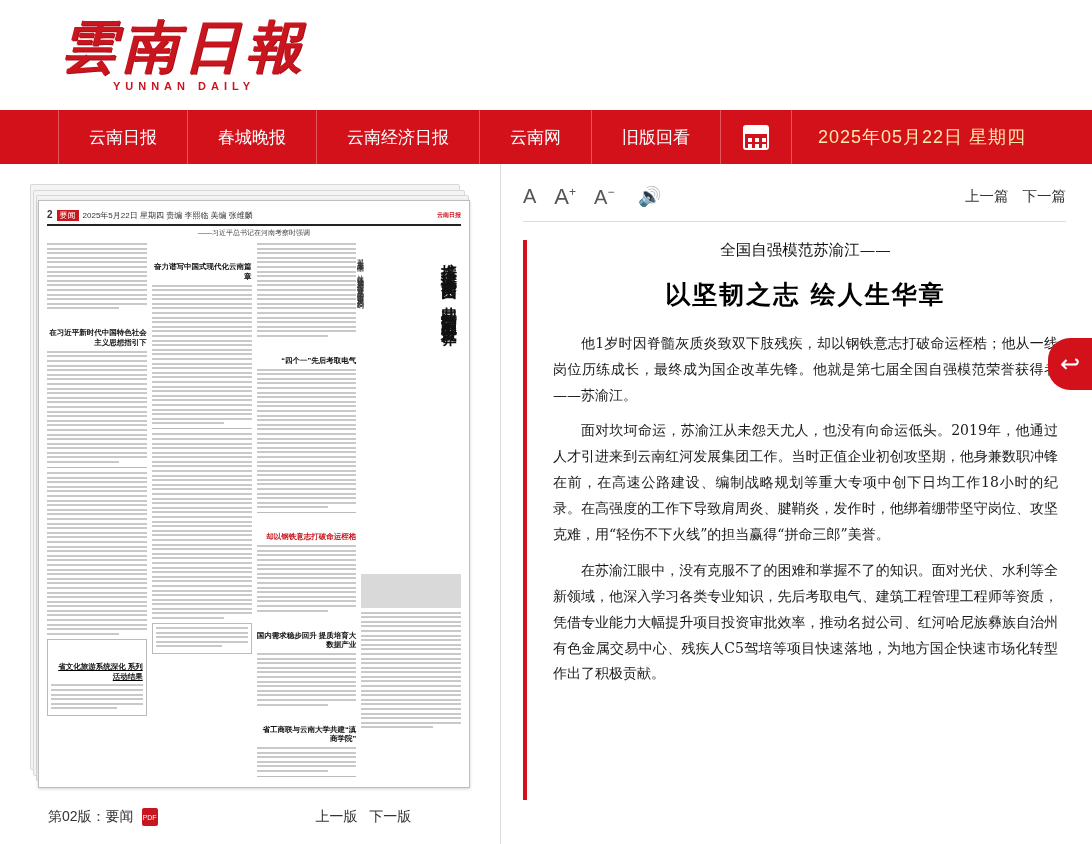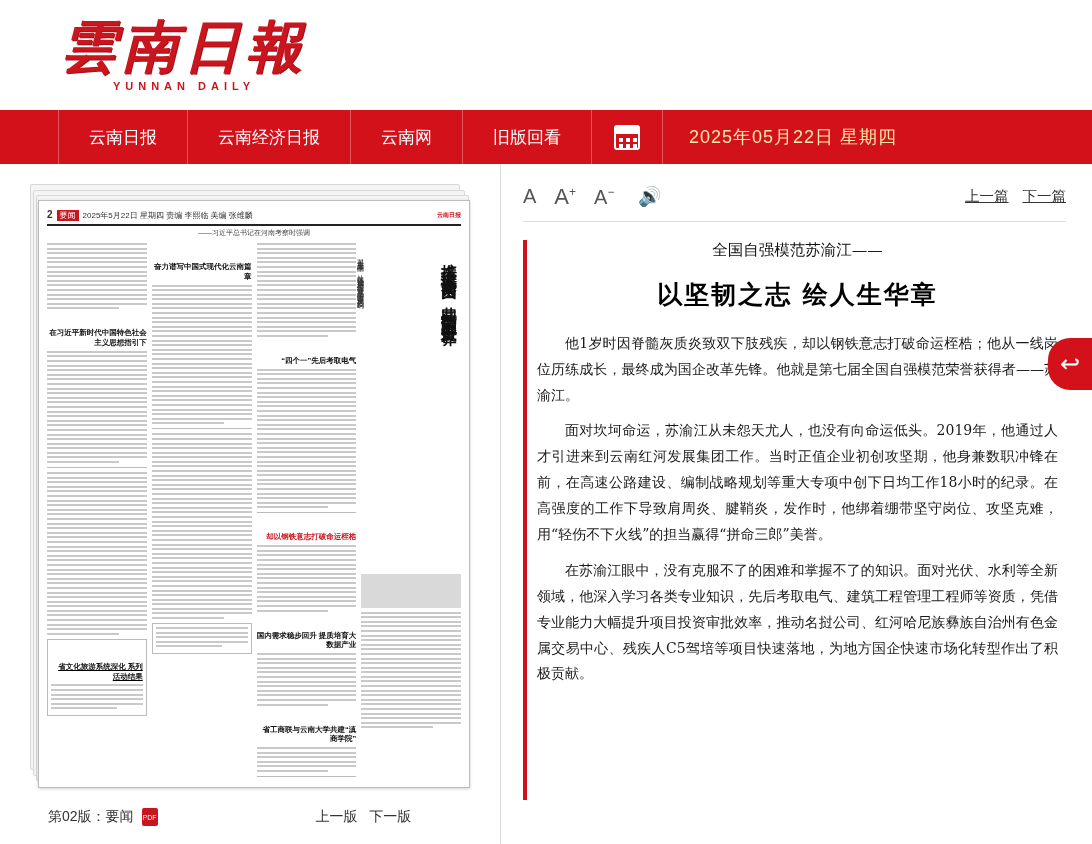--- a/index.html
+++ b/index.html
@@ -253,26 +253,26 @@
   .fz.a3 { font-size: 20px; }
   .sup { font-size: 12px; vertical-align: super; }
   .speaker { margin-left: 6px; font-size: 19px; color: #555; cursor: pointer;}
   .art-nav {
     margin-left: auto;
     font-size: 14.5px;
     color: #333;
     display: flex;
     gap: 14px;
   }
-  .art-nav span { cursor: pointer; text-decoration: underline; }
+  .art-nav span { cursor: pointer; }
 
   .article {
     margin-top: 18px;
     border-left: 4px solid #d2111b;
-    padding: 0 8px 0 10px;
+    padding: 0 8px 0 26px;
     height: 560px;
     overflow: hidden;
   }
   .art-shoulder {
     text-align: center;
     font-size: 15.5px;
     color: #111;
     font-family: "DejaVu Serif", serif;
     margin-bottom: 10px;
   }
@@ -320,20 +320,21 @@
 
   <div class="masthead">
     <div class="logo-wrap">
       <div class="logo-cn">雲南日報</div>
       <div class="logo-en">YUNNAN DAILY</div>
     </div>
   </div>
 
   <div class="navbar">
     <div class="nav-item">云南日报</div>
+    <div class="nav-item">春城晚报</div>
     <div class="nav-item">云南经济日报</div>
     <div class="nav-item">云南网</div>
     <div class="nav-item">旧版回看</div>
     <div class="nav-cal">
       <div class="cal-icon"></div>
     </div>
     <div class="nav-date">2025年05月22日 星期四</div>
   </div>
 
   <div class="content">

